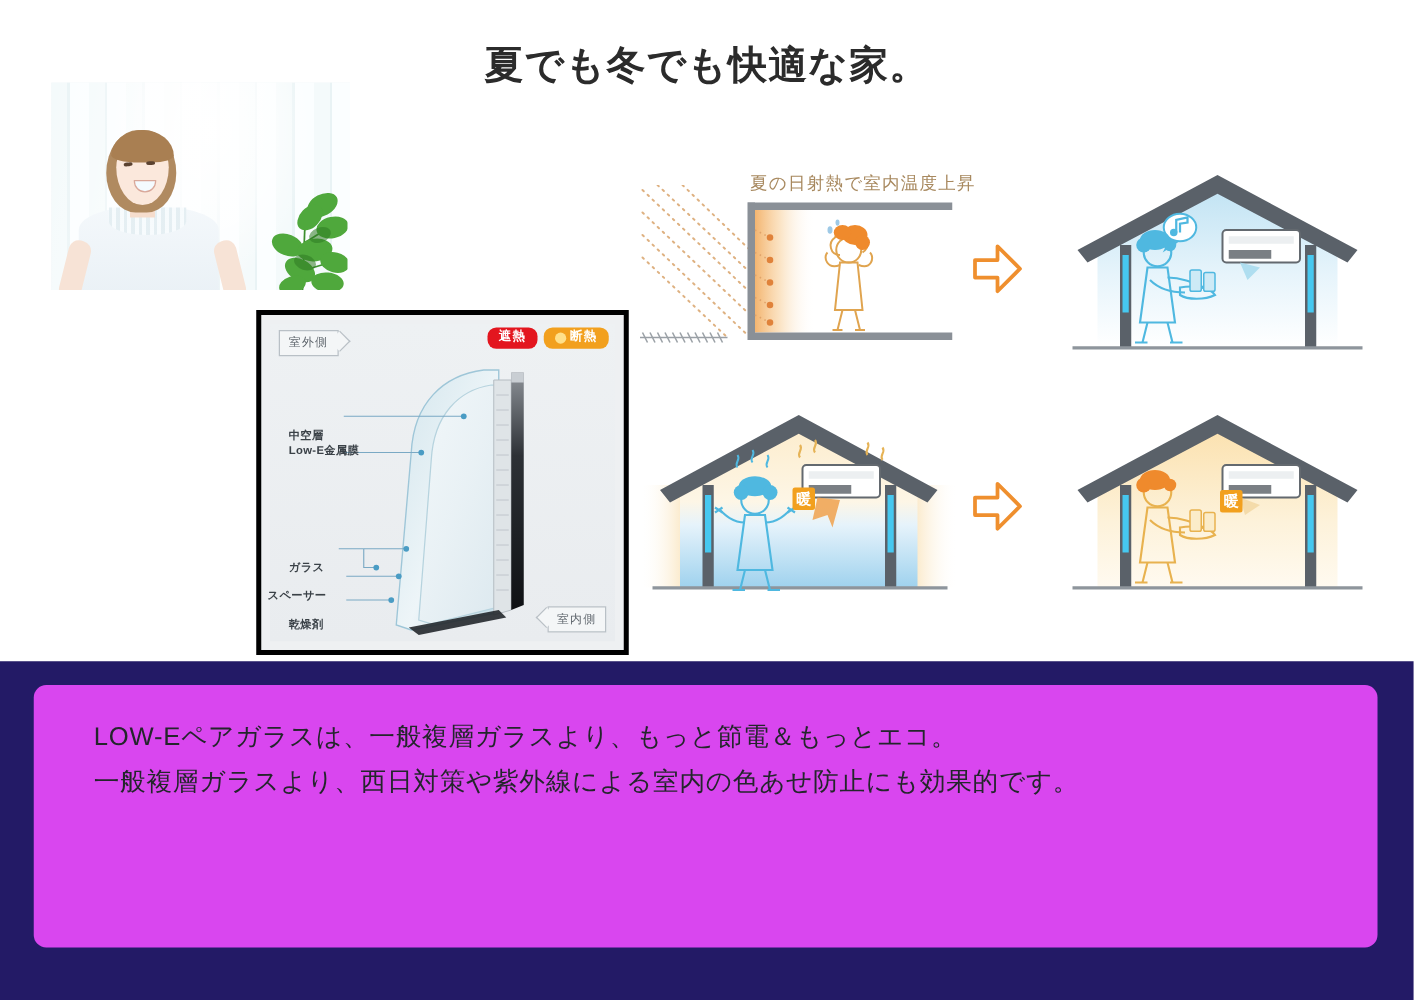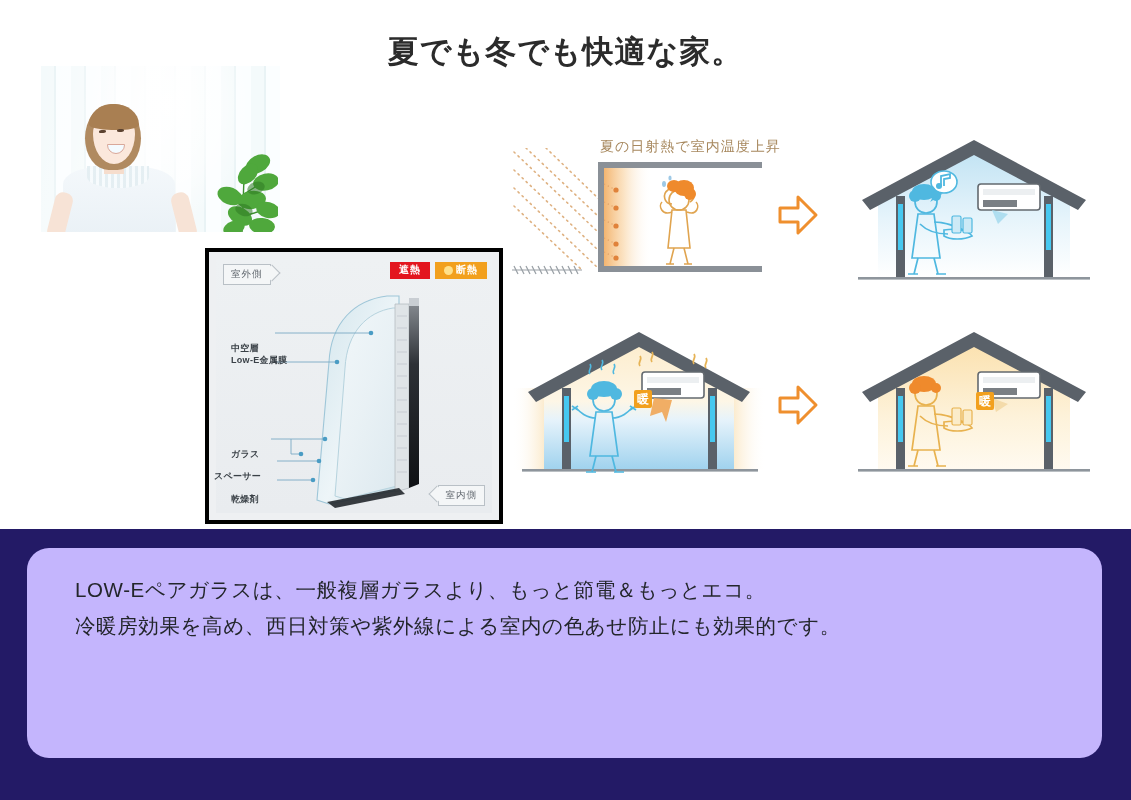--- a/index.html
+++ b/index.html
@@ -181,21 +181,21 @@
     position: absolute;
     right: 12px; top: 10px;
     display: flex;
     gap: 5px;
   }
   .badge {
     font-size: 10px;
     font-weight: bold;
     color: #ffffff;
     padding: 3px 9px 4px 9px;
-    border-radius: 0;
+    border-radius: 7px;
     letter-spacing: 1px;
     line-height: 1;
     display: flex;
     align-items: center;
     gap: 3px;
     justify-content: center;
   }
   .badge-sun {
     width: 9px; height: 9px;
     border-radius: 50%;
@@ -237,22 +237,22 @@
     top: 529px;
     width: 1131px;
     height: 271px;
   }
   .white-card {
     position: absolute;
     left: 27px;
     top: 548px;
     width: 1075px;
     height: 210px;
-    background: #c4b5fd;
-    border-radius: 22px;
+    background: #d946ef;
+    border-radius: 10px;
   }
   .card-text {
     position: absolute;
     left: 48px;
     top: 24px;
     font-size: 20.5px;
     line-height: 36px;
     color: #23262b;
     letter-spacing: .6px;
     white-space: nowrap;
@@ -656,15 +656,15 @@
     </g>
   </svg>
   <div style="position:absolute; left:124px; top:62px; width:18px; height:18px; background:#f2a01e; color:#ffffff; font-size:12px; font-weight:bold; line-height:18px; text-align:center; border-radius:2px;">暖</div>
 </div>
 
 <div class="navy-band" style="background:#231a66;"></div>
 
 <div class="white-card">
   <div class="card-text">
     <div>LOW-Eペアガラスは、一般複層ガラスより、もっと節電＆もっとエコ。</div>
-    <div>冷暖房効果を高め、西日対策や紫外線による室内の色あせ防止にも効果的です。</div>
+    <div>一般複層ガラスより、西日対策や紫外線による室内の色あせ防止にも効果的です。</div>
   </div>
 </div>
 
 </body></html>

